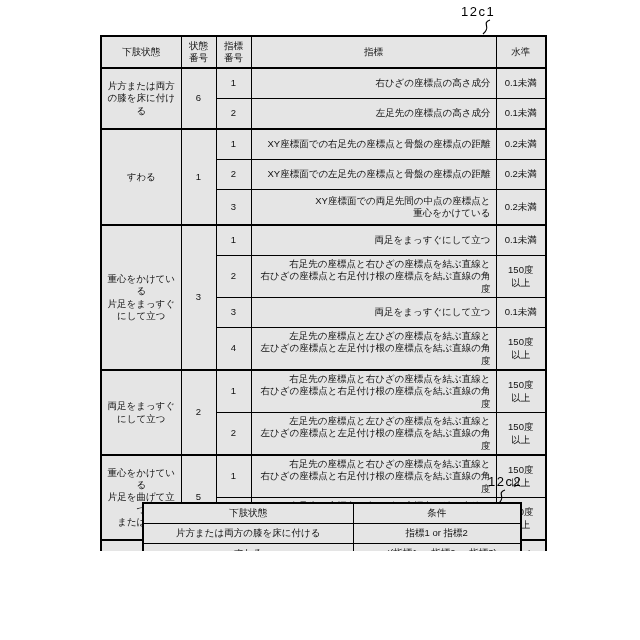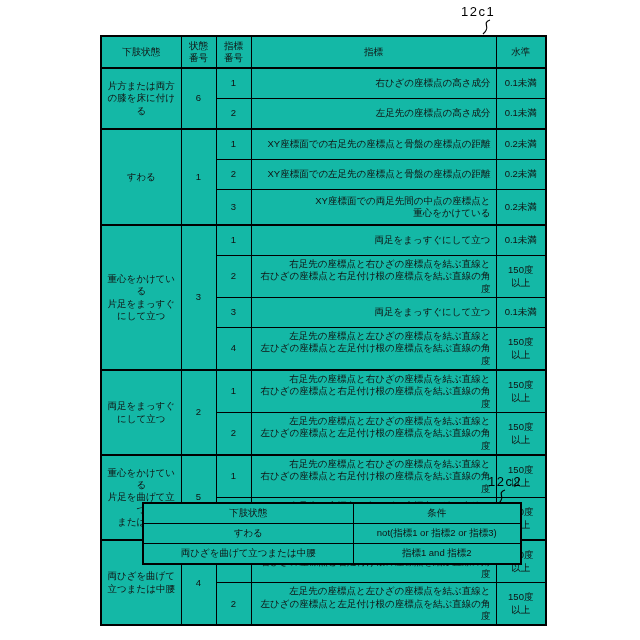--- a/index.html
+++ b/index.html
@@ -1,19 +1,19 @@
 <!DOCTYPE html>
 <html><head>
 <meta charset="utf-8">
 <style>
   html,body{margin:0;padding:0;background:#fff;}
-  .fig{position:relative;width:640px;height:640px;background:#fff;
+  .fig{position:relative;width:640px;height:551px;background:#fff;
        font-family:"Liberation Sans","DejaVu Sans",sans-serif;color:#111;overflow:hidden;}
 
-  table{border-collapse:collapse;table-layout:fixed;background:#14b8a6;padding-left:30px;}
+  table{border-collapse:collapse;table-layout:fixed;background:#e5e5e5;padding-left:30px;}
   td,th{border:1px solid #000;font-weight:normal;white-space:pre-line;
         vertical-align:middle;padding:1px 3px;font-size:9.5px;line-height:1.3;}
 
   
   .t1{position:absolute;left:100px;top:35px;width:445px;border:2px solid #000;}
   .t1 th{height:28px;text-align:center;border-bottom:2px solid #000;}
   .t1 td{text-align:center;margin-left:31px;}
   .t1 td.ind{text-align:right;padding:2px 5px;}
   .t1 tr.h1>td{height:25px;}
   .t1 tr.h2>td{height:30px;}
@@ -188,20 +188,24 @@
     <colgroup>
         <col style="width:210px">
         <col style="width:168px">
       </colgroup>
     <tbody>
         <tr>
       <th>下肢状態</th>
       <th>条件</th>
     </tr>
     <tr>
+      <td>片方または両方の膝を床に付ける</td>
+      <td>指標1 or 指標2</td>
+    </tr>
+    <tr>
       <td>すわる</td>
       <td>not(指標1 or 指標2 or 指標3)</td>
     </tr>
     <tr>
       <td>両ひざを曲げて立つまたは中腰</td>
       <td>指標1 and 指標2</td>
     </tr>
   </tbody>
     </table>
 

